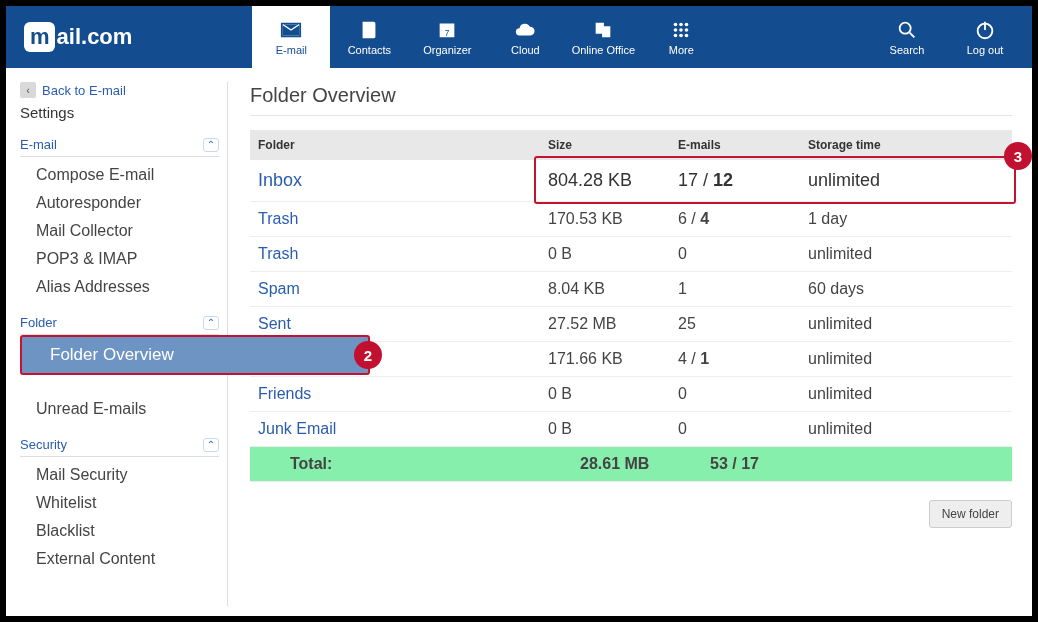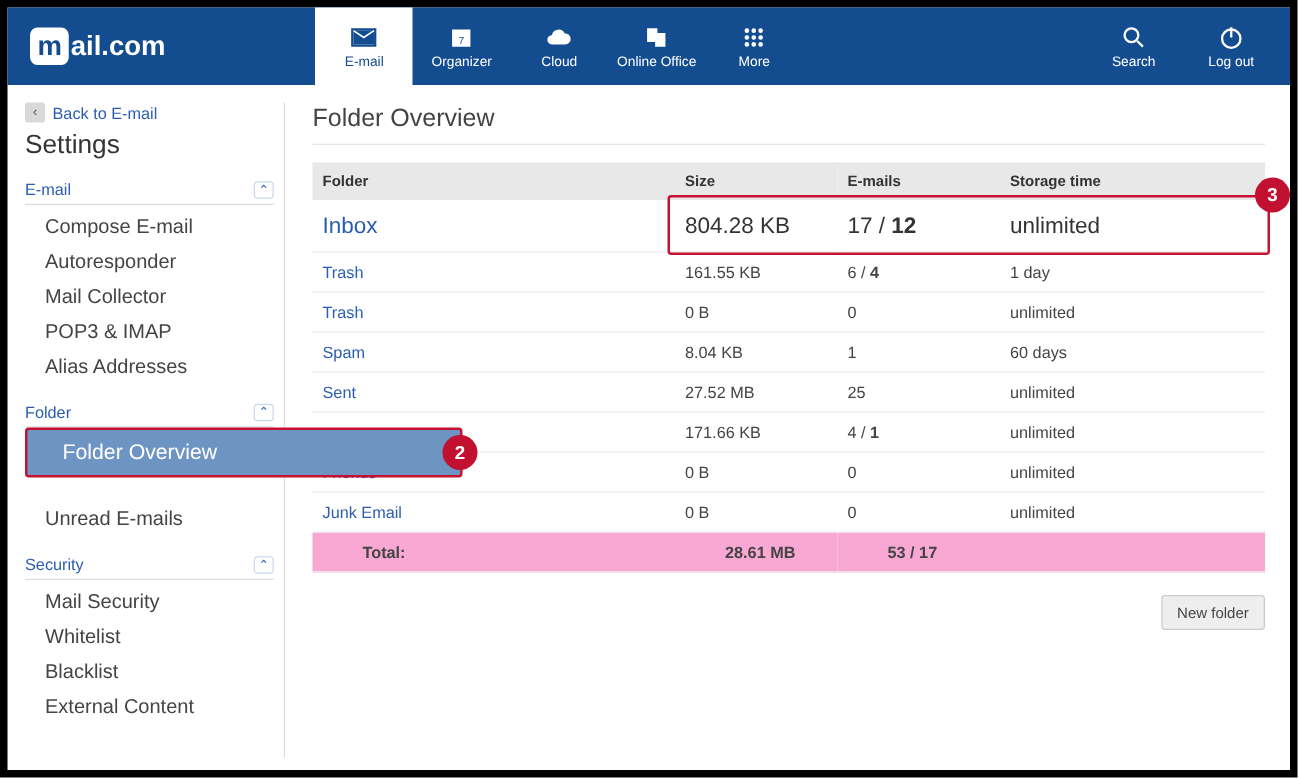--- a/index.html
+++ b/index.html
@@ -105,21 +105,21 @@
     color: #555;
     width: 16px;
     height: 16px;
     display: inline-flex;
     align-items: center;
     justify-content: center;
     font-size: 11px;
     border-radius: 2px;
   }
   .settings-title {
-    font-size: 21px;
+    font-size: 15px;
     color: #333;
     margin: 4px 0 12px 0;
   }
   .sb-section-head {
     color: #2a5db0;
     font-size: 13px;
     padding: 4px 0;
     border-bottom: 1px solid #ddd;
     display: flex;
     justify-content: space-between;
@@ -192,28 +192,28 @@
     background: #e8e8e8;
     text-align: left;
     font-size: 12px;
     font-weight: bold;
     color: #333;
     padding: 8px 8px;
   }
   table.folders td {
     padding: 8px 8px;
     border-bottom: 1px solid #eee;
-    font-size: 13px;
+    font-size: 16px;
     color: #444;
   }
   table.folders td.name a { color: #2a5db0; text-decoration: none; }
   .col-folder { width: 290px; }
   .col-size   { width: 130px; }
   .col-emails { width: 130px; }
-  tr.totals td { background: #f9a8d4; font-weight: bold; padding-left: 40px; }
+  tr.totals td { background: #86efac; font-weight: bold; padding-left: 40px; }
   tr.inbox-hl td {
     font-size: 18px;
     color: #333;
     padding-top: 10px;
     padding-bottom: 10px;
   } 
   .emails-bold { font-weight: bold; }
   .new-folder-row {
     display: flex;
     justify-content: flex-end;
@@ -253,20 +253,28 @@
         <div class="nav-item active">
           <span class="nav-icon">
             <svg viewBox="0 0 24 24">
               <path d="M2 5h20v14H2z M2 5l10 7 10-7" fill="none" stroke="currentColor" stroke-width="2"></path>
               <path d="M2 5h20v14H2z" fill="currentColor" opacity="0"></path>
               <path d="M3 6h18v12H3z" fill="currentColor"></path>
               <path d="M3 6l9 6 9-6" fill="none" stroke="#fff" stroke-width="1.5"></path>
             </svg>
           </span>
           <span>E-mail</span>
+        </div>
+        <div class="nav-item">
+          <span class="nav-icon">
+            <svg viewBox="0 0 24 24">
+              <path d="M5 3h12a2 2 0 012 2v14a2 2 0 01-2 2H5zM8 8a3 3 0 116 0 3 3 0 01-6 0zm-1 10c0-2.2 2.2-4 5-4s5 1.8 5 4z"></path>
+            </svg>
+          </span>
+          <span>Contacts</span>
         </div>
         <div class="nav-item">
           <span class="nav-icon">
             <svg viewBox="0 0 24 24">
               <path d="M4 5h16v15H4z M4 9h16 M8 3v4 M16 3v4" fill="currentColor"></path>
               <text x="12" y="18" font-size="9" text-anchor="middle" fill="#134c8f" font-family="Arial">7</text>
             </svg>
           </span>
           <span>Organizer</span>
         </div>
@@ -385,21 +393,21 @@
         </thead>
         <tbody id="folder-rows">
             <tr class="inbox-hl" id="row-inbox">
               <td class="name"><a href="#">Inbox</a></td>
               <td>804.28 KB</td>
               <td>17 / <span class="emails-bold">12</span></td>
               <td>unlimited</td>
             </tr>
             <tr>
               <td class="name"><a href="#">Trash</a></td>
-              <td>161.55 KB</td>
+              <td>170.53 KB</td>
               <td>6 / <span class="emails-bold">4</span></td>
               <td>1 day</td>
             </tr>
             <tr>
               <td class="name"><a href="#">Trash</a></td>
               <td>0 B</td>
               <td>0</td>
               <td>unlimited</td>
             </tr>
             <tr>

